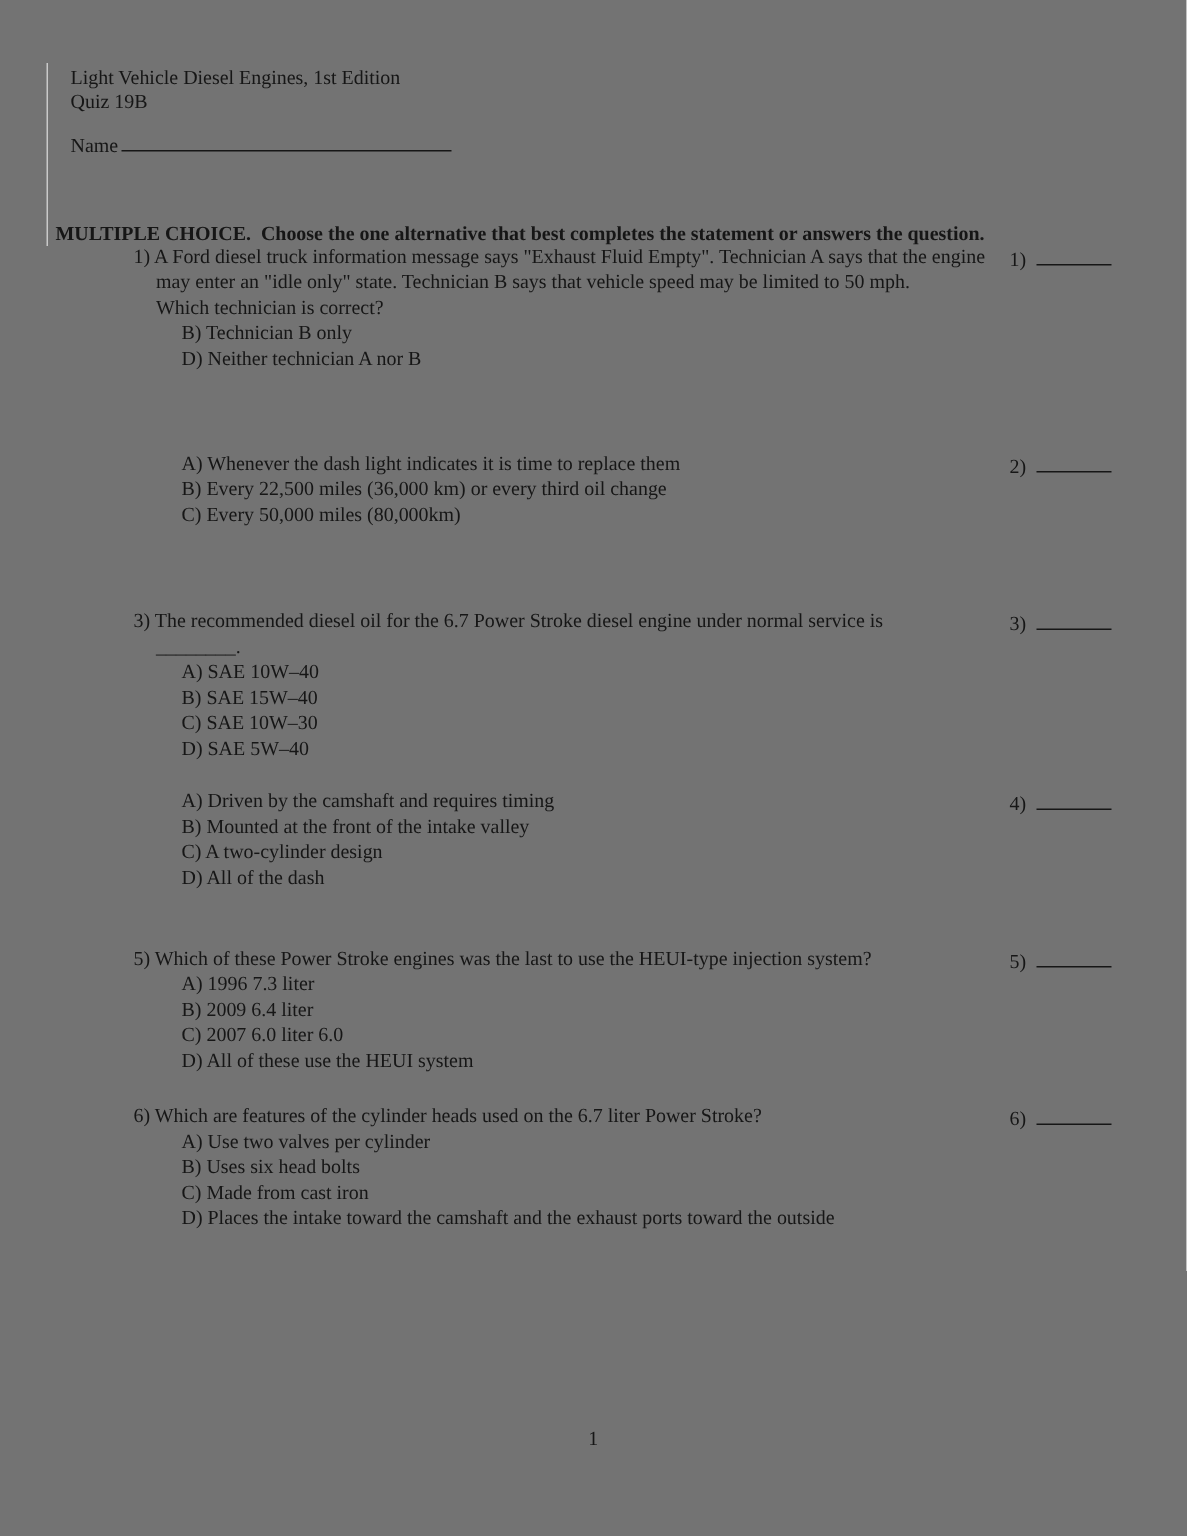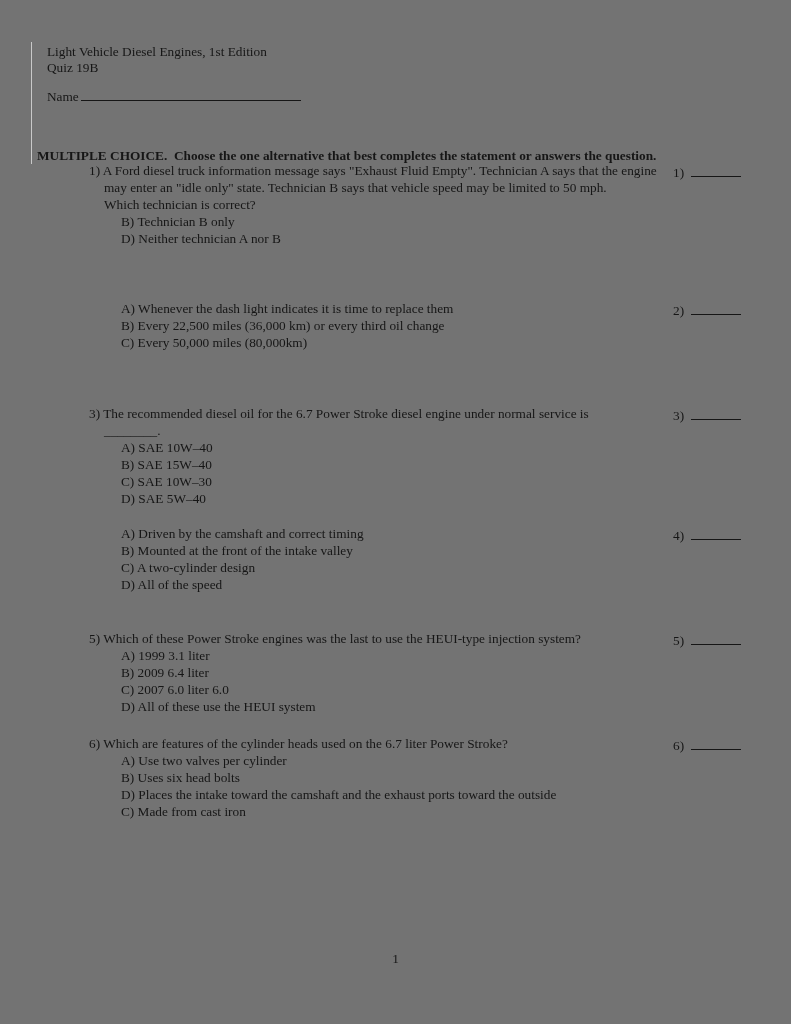--- a/index.html
+++ b/index.html
@@ -97,40 +97,40 @@
     <div class="q-line"><span>3)</span> <span>The recommended diesel oil for the 6.7 Power Stroke diesel engine under normal service is</span></div>
     <div class="q-line cont">________.</div>
     <div class="choice">A) SAE 10W–40</div>
     <div class="choice">B) SAE 15W–40</div>
     <div class="choice">C) SAE 10W–30</div>
     <div class="choice">D) SAE 5W–40</div>
     <div class="answer-marker"><span>3)</span><span class="answer-blank"></span></div>
   </div>
 
   <div class="question" style="top:525px">
-    <div class="choice">A) Driven by the camshaft and correct timing</div>
+    <div class="choice">A) Driven by the camshaft and requires timing</div>
     <div class="choice">B) Mounted at the front of the intake valley</div>
     <div class="choice">C) A two-cylinder design</div>
-    <div class="choice">D) All of the speed</div>
+    <div class="choice">D) All of the dash</div>
     <div class="answer-marker"><span>4)</span><span class="answer-blank"></span></div>
   </div>
 
   <div class="question" style="top:630px">
     <div class="q-line"><span>5)</span> <span>Which of these Power Stroke engines was the last to use the HEUI-type injection system?</span></div>
-    <div class="choice">A) 1999 3.1 liter</div>
+    <div class="choice">A) 1996 7.3 liter</div>
     <div class="choice">B) 2009 6.4 liter</div>
     <div class="choice">C) 2007 6.0 liter 6.0</div>
     <div class="choice">D) All of these use the HEUI system</div>
     <div class="answer-marker"><span>5)</span><span class="answer-blank"></span></div>
   </div>
 
   <div class="question" style="top:735px">
     <div class="q-line"><span>6)</span> <span>Which are features of the cylinder heads used on the 6.7 liter Power Stroke?</span></div>
     <div class="choice">A) Use two valves per cylinder</div>
     <div class="choice">B) Uses six head bolts</div>
+    <div class="choice">C) Made from cast iron</div>
     <div class="choice">D) Places the intake toward the camshaft and the exhaust ports toward the outside</div>
-    <div class="choice">C) Made from cast iron</div>
     <div class="answer-marker"><span>6)</span><span class="answer-blank"></span></div>
   </div>
 
   <div class="abs page-number">1</div>
 
 </div>
 
 </body></html>

